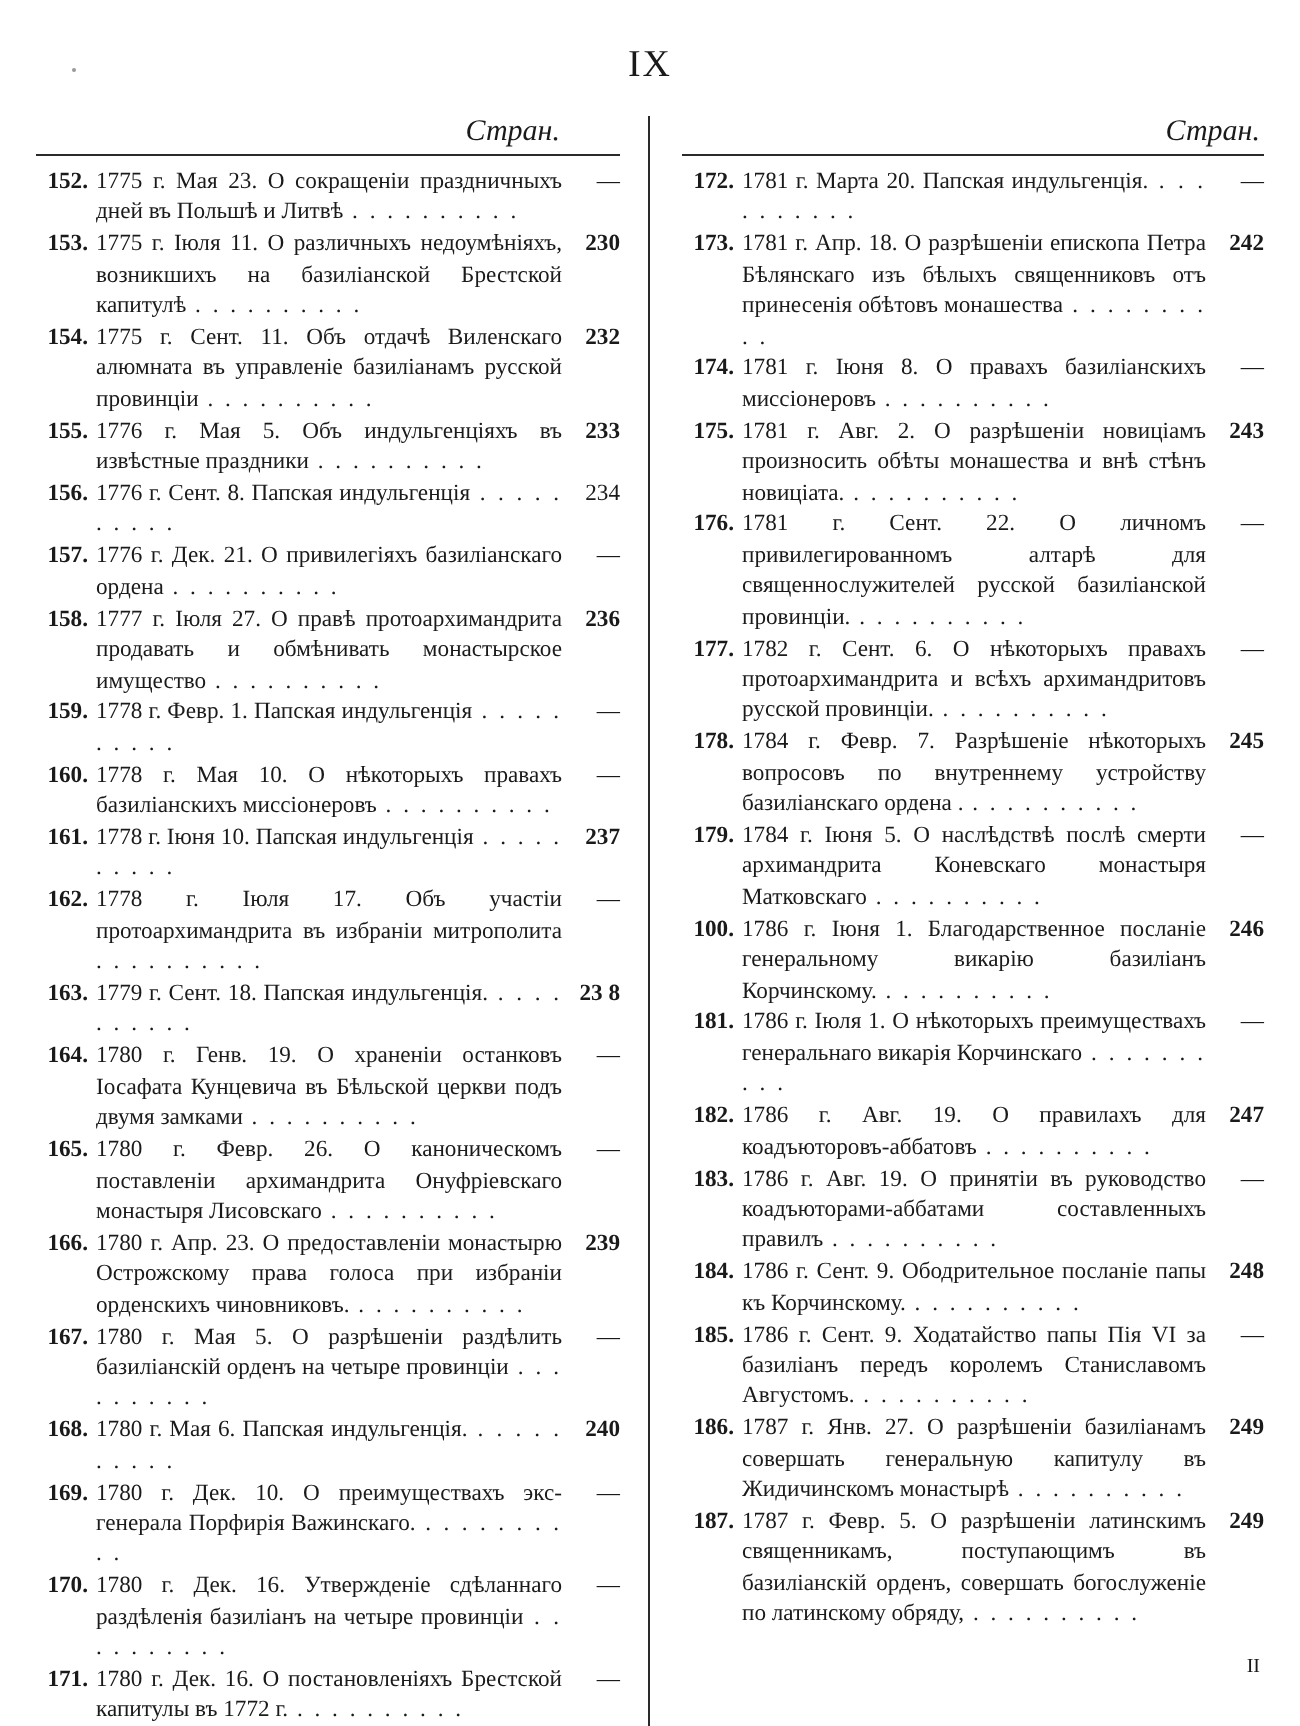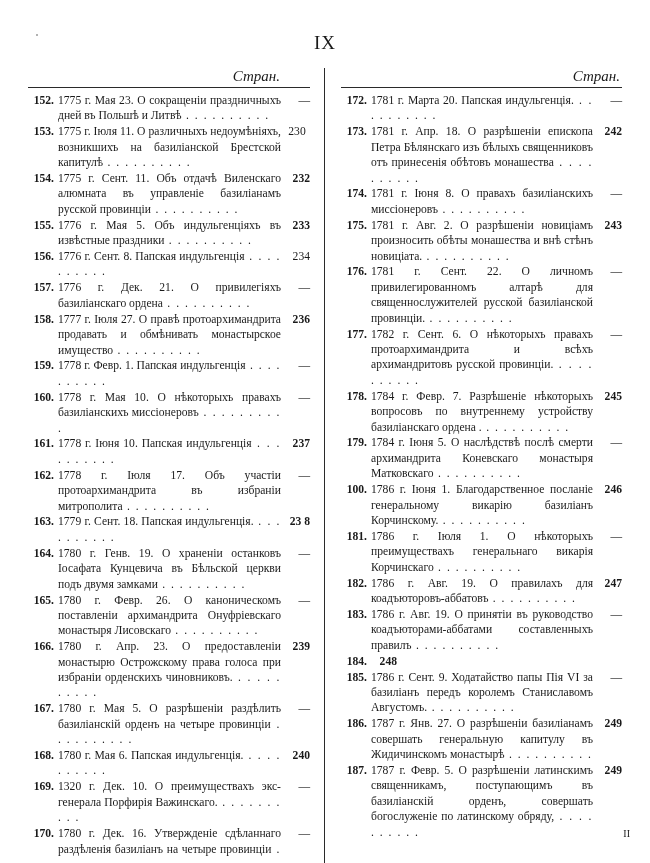--- a/index.html
+++ b/index.html
@@ -11,21 +11,21 @@
     width: 650px;
     height: 863px;
     font-family: "Liberation Serif", serif;
     color: #1a1a1a;
     position: relative;
     overflow: hidden;
   }
   .page {
     position: absolute;
     inset: 0;
-    padding: 10px;
+    padding: 0;
   }
   .page-number {
     text-align: center;
     font-size: 19px;
     letter-spacing: 1px;
     margin-top: 22px;
     font-family: "Liberation Serif", serif;
   }
   .columns {
     display: flex;
@@ -121,21 +121,21 @@
       <div class="rule"></div>
       <div class="entries">
           <div class="entry">
             <span class="num">152.</span>
             <span class="body"><span>1775 г. Мая 23. О сокращеніи праздничныхъ дней въ Польшѣ и Литвѣ</span><span class="dots"> . . . . . . . . . .</span></span>
             <span class="pg">—</span>
           </div>
           <div class="entry">
             <span class="num">153.</span>
             <span class="body"><span>1775 г. Іюля 11. О различныхъ недоумѣніяхъ, возникшихъ на базиліанской Брестской капитулѣ</span><span class="dots"> . . . . . . . . . .</span></span>
-            <span class="pg" style="font-weight: 400; text-align: center;">230</span>
+            <span class="pg" style="font-weight: 700;">230</span>
           </div>
           <div class="entry">
             <span class="num">154.</span>
             <span class="body"><span>1775 г. Сент. 11. Объ отдачѣ Виленскаго алюмната въ управленіе базиліанамъ русской провинціи</span><span class="dots"> . . . . . . . . . .</span></span>
             <span class="pg" style="font-weight: 700;">232</span>
           </div>
           <div class="entry">
             <span class="num">155.</span>
             <span class="body"><span>1776 г. Мая 5. Объ индульгенціяхъ въ извѣстные праздники</span><span class="dots"> . . . . . . . . . .</span></span>
             <span class="pg" style="font-weight: 700;">233</span>
@@ -200,21 +200,21 @@
             <span class="body"><span>1780 г. Мая 5. О разрѣшеніи раздѣлить базиліанскiй орденъ на четыре провинціи</span><span class="dots"> . . . . . . . . . .</span></span>
             <span class="pg">—</span>
           </div>
           <div class="entry">
             <span class="num">168.</span>
             <span class="body"><span>1780 г. Мая 6. Папская индульгенція.</span><span class="dots"> . . . . . . . . . .</span></span>
             <span class="pg" style="font-weight: 700;">240</span>
           </div>
           <div class="entry">
             <span class="num">169.</span>
-            <span class="body"><span>1320 г. Дек. 10. О преимуществахъ экс-генерала Порфирія Важинскаго.</span><span class="dots"> . . . . . . . . . .</span></span>
+            <span class="body"><span>1780 г. Дек. 10. О преимуществахъ экс-генерала Порфирія Важинскаго.</span><span class="dots"> . . . . . . . . . .</span></span>
             <span class="pg">—</span>
           </div>
           <div class="entry">
             <span class="num">170.</span>
             <span class="body"><span>1780 г. Дек. 16. Утвержденіе сдѣланнаго раздѣленія базиліанъ на четыре провинціи</span><span class="dots"> . . . . . . . . . .</span></span>
             <span class="pg">—</span>
           </div>
           <div class="entry">
             <span class="num">171.</span>
             <span class="body"><span>1780 г. Дек. 16. О постановленіяхъ Брестской капитулы въ 1772 г.</span><span class="dots"> . . . . . . . . . .</span></span>
@@ -282,20 +282,21 @@
             <span class="body"><span>1786 г. Авг. 19. О правилахъ для коадъюторовъ-аббатовъ</span><span class="dots"> . . . . . . . . . .</span></span>
             <span class="pg" style="font-weight: 700;">247</span>
           </div>
           <div class="entry">
             <span class="num">183.</span>
             <span class="body"><span>1786 г. Авг. 19. О принятіи въ руководство коадъюторами-аббатами составленныхъ правилъ</span><span class="dots"> . . . . . . . . . .</span></span>
             <span class="pg">—</span>
           </div>
           <div class="entry">
             <span class="num">184.</span>
+            <span class="body"><span>1786 г. Сент. 9. Ободрительное посланіе папы къ Корчинскому.</span><span class="dots"> . . . . . . . . . .</span></span>
             <span class="pg" style="font-weight: 700;">248</span>
           </div>
           <div class="entry">
             <span class="num">185.</span>
             <span class="body"><span>1786 г. Сент. 9. Ходатайство папы Пія VI за базиліанъ передъ королемъ Станиславомъ Августомъ.</span><span class="dots"> . . . . . . . . . .</span></span>
             <span class="pg">—</span>
           </div>
           <div class="entry">
             <span class="num">186.</span>
             <span class="body"><span>1787 г. Янв. 27. О разрѣшеніи базиліанамъ совершать генеральную капитулу въ Жидичинскомъ монастырѣ</span><span class="dots"> . . . . . . . . . .</span></span>

